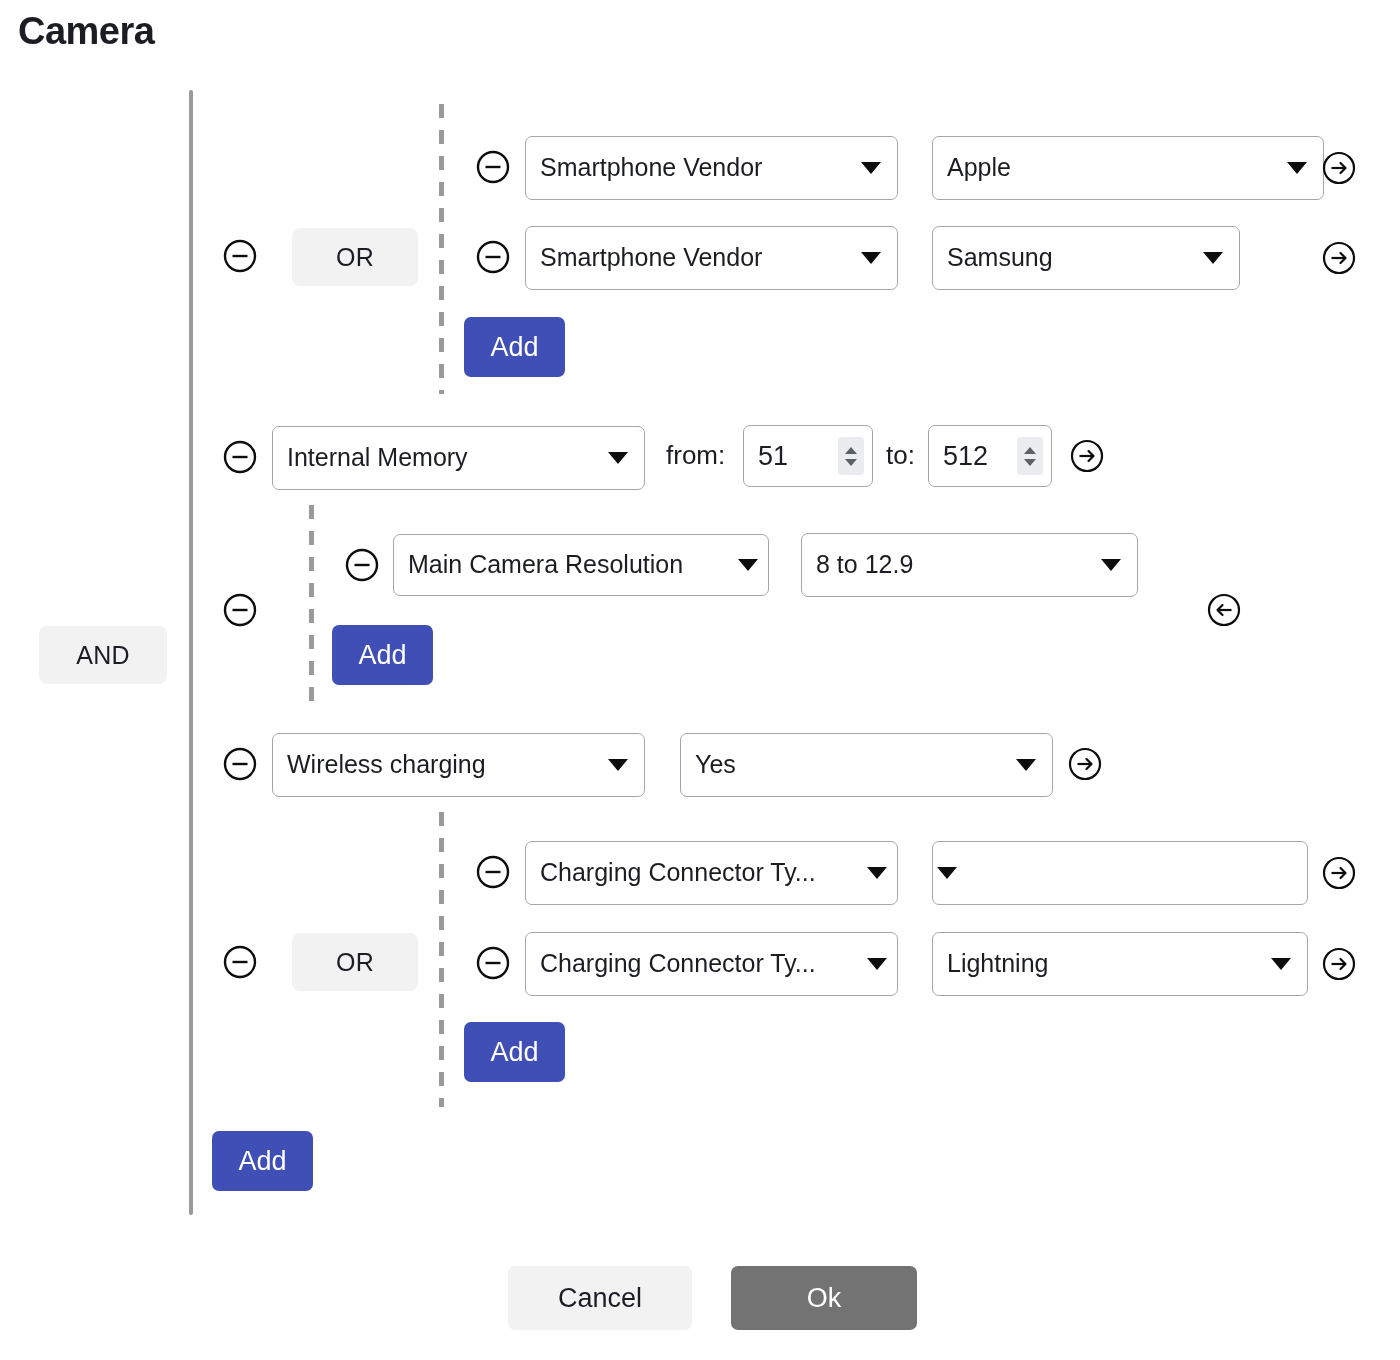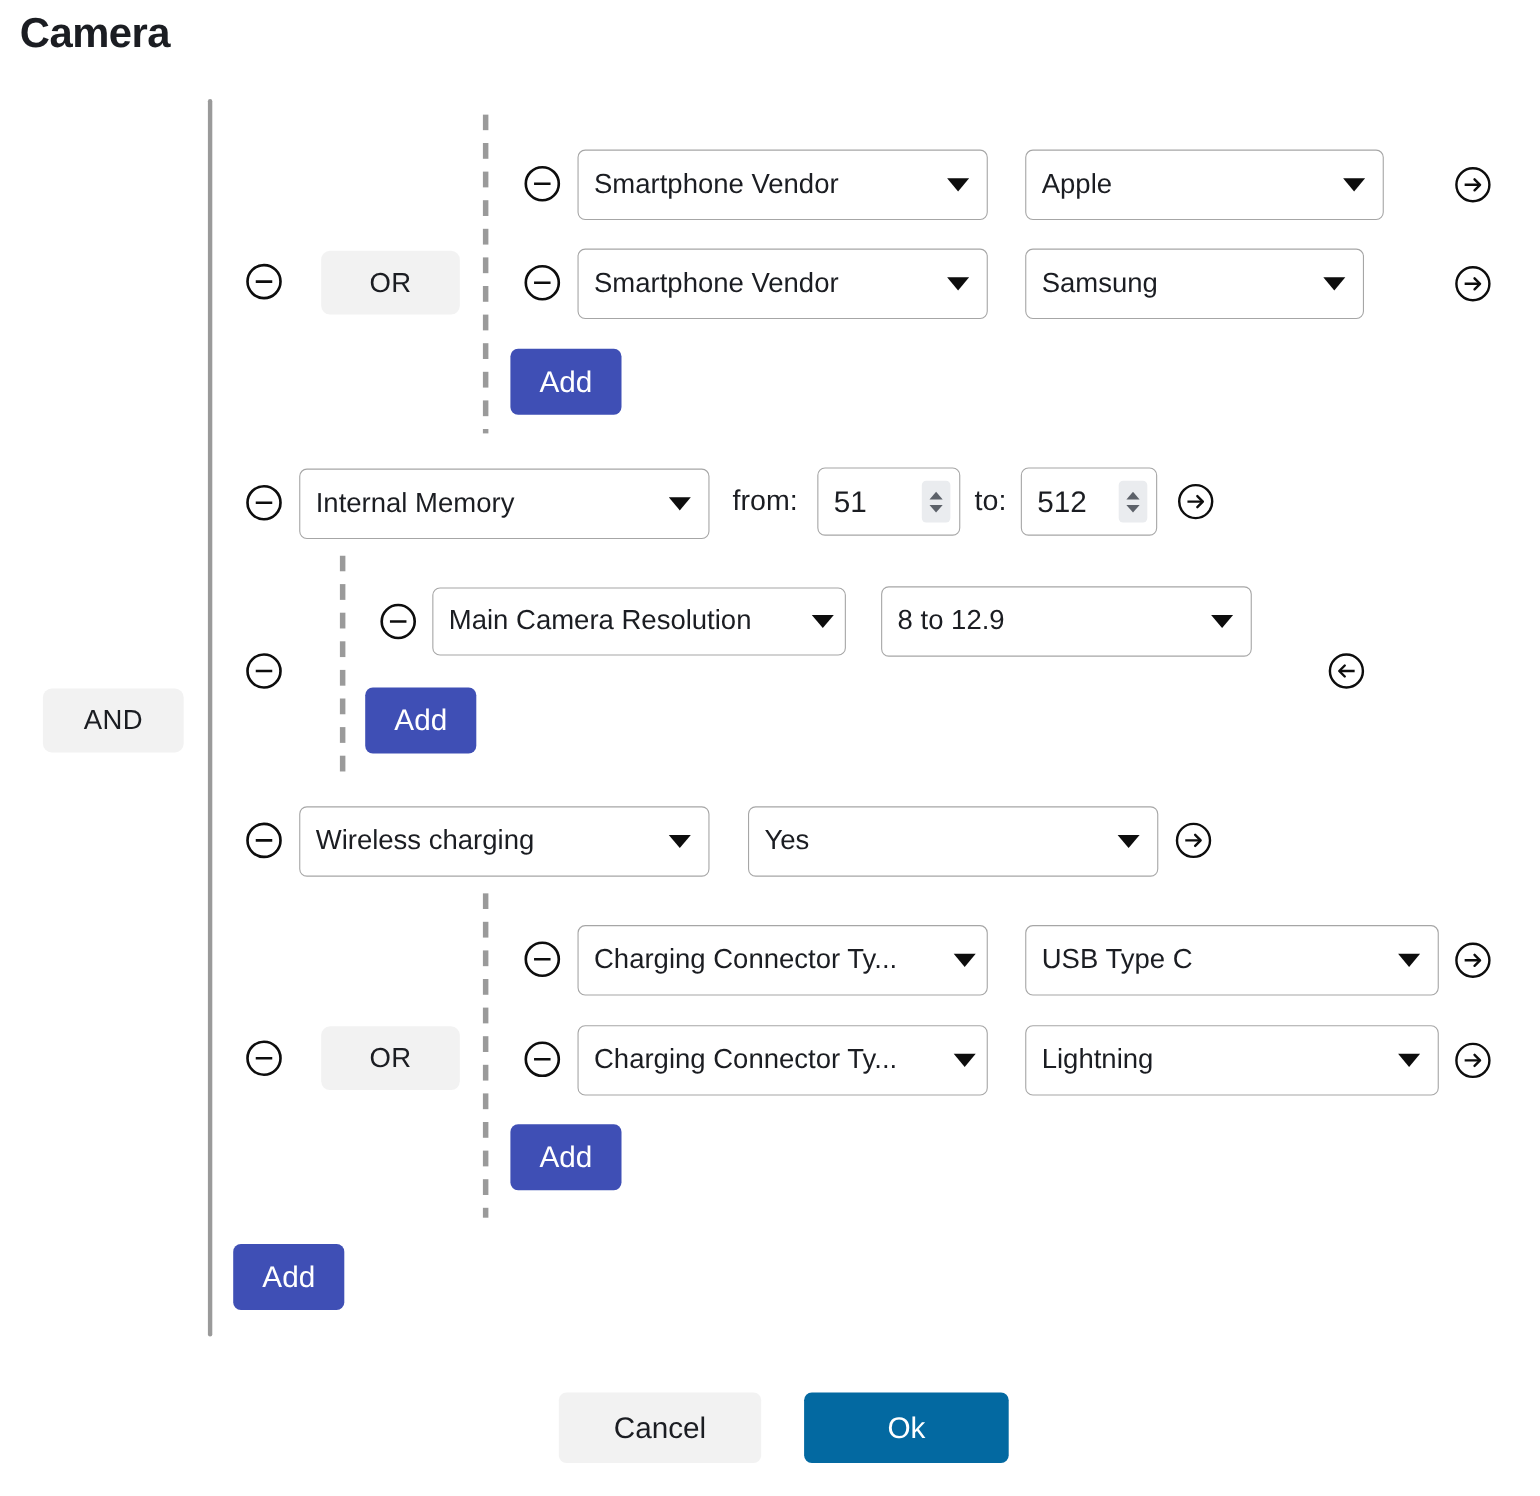--- a/index.html
+++ b/index.html
@@ -156,21 +156,21 @@
     box-sizing: border-box;
     border: none;
     border-radius: 7px;
     font-family: "Liberation Sans", sans-serif;
     cursor: pointer;
     display: flex;
     align-items: center;
     justify-content: center;
   }
   .btn-primary {
-    background: #0369a1;
+    background: #737373;
     color: #ffffff;
     font-size: 27px;
   }
   .btn-add {
     background: #3f4fb5;
     color: #ffffff;
     font-size: 27px;
   }
   .btn-secondary {
     background: #f2f2f2;
@@ -201,21 +201,21 @@
 <button class="circ-btn" style="left:475px; top:149px;">
   <svg width="36" height="36" viewBox="0 0 36 36">
     <circle cx="18" cy="18" r="15" fill="none" stroke="#0d0d0d" stroke-width="2.4"></circle>
     <line x1="10.5" y1="18" x2="25.5" y2="18" stroke="#0d0d0d" stroke-width="2.4"></line>
   </svg>
 </button>
 <div class="sel" style="left:525px; top:136px; width:373px; height:64px;">
   <span class="sel-label">Smartphone Vendor</span>
   <span class="caret"></span>
 </div>
-<div class="sel" style="left:932px; top:136px; width:326px; height:64px;">
+<div class="sel" style="left:932px; top:136px; width:392px; height:64px;">
   <span class="sel-label">Apple</span>
   <span class="caret"></span>
 </div>
 <button class="circ-btn" style="left:1321px; top:150px;">
   <svg width="36" height="36" viewBox="0 0 36 36">
     <circle cx="18" cy="18" r="15" fill="none" stroke="#0d0d0d" stroke-width="2.2"></circle>
     <line x1="10.5" y1="18" x2="24" y2="18" stroke="#0d0d0d" stroke-width="2.2"></line>
     <polyline points="19.5,13 24.5,18 19.5,23" fill="none" stroke="#0d0d0d" stroke-width="2.2" stroke-linecap="round" stroke-linejoin="round"></polyline>
   </svg>
 </button>
@@ -341,21 +341,20 @@
   <svg width="36" height="36" viewBox="0 0 36 36">
     <circle cx="18" cy="18" r="15" fill="none" stroke="#0d0d0d" stroke-width="2.4"></circle>
     <line x1="10.5" y1="18" x2="25.5" y2="18" stroke="#0d0d0d" stroke-width="2.4"></line>
   </svg>
 </button>
 <div class="sel tight" style="left:525px; top:841px; width:373px; height:64px;">
   <span class="sel-label">Charging Connector Ty...</span>
   <span class="caret"></span>
 </div>
 <div class="sel" style="left:932px; top:841px; width:376px; height:64px;">
-  <span class="sel-label">USB Type C</span>
   <span class="caret"></span>
 </div>
 <button class="circ-btn" style="left:1321px; top:855px;">
   <svg width="36" height="36" viewBox="0 0 36 36">
     <circle cx="18" cy="18" r="15" fill="none" stroke="#0d0d0d" stroke-width="2.2"></circle>
     <line x1="10.5" y1="18" x2="24" y2="18" stroke="#0d0d0d" stroke-width="2.2"></line>
     <polyline points="19.5,13 24.5,18 19.5,23" fill="none" stroke="#0d0d0d" stroke-width="2.2" stroke-linecap="round" stroke-linejoin="round"></polyline>
   </svg>
 </button>
 

